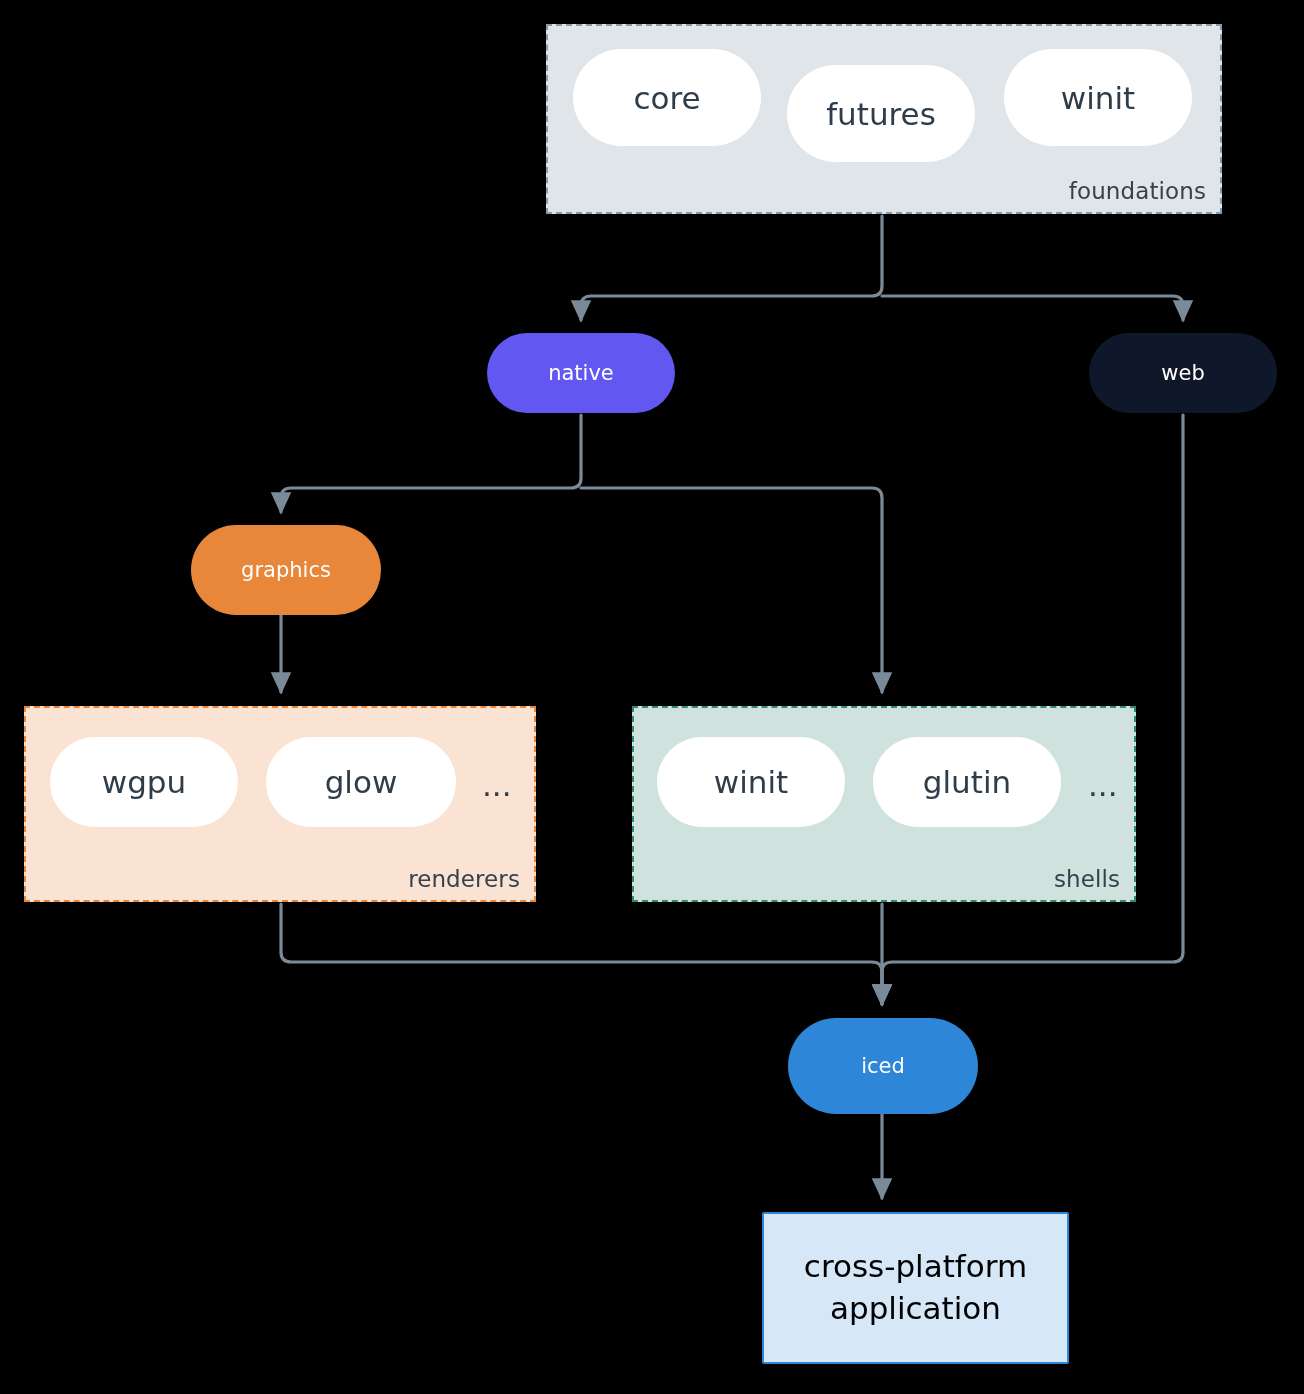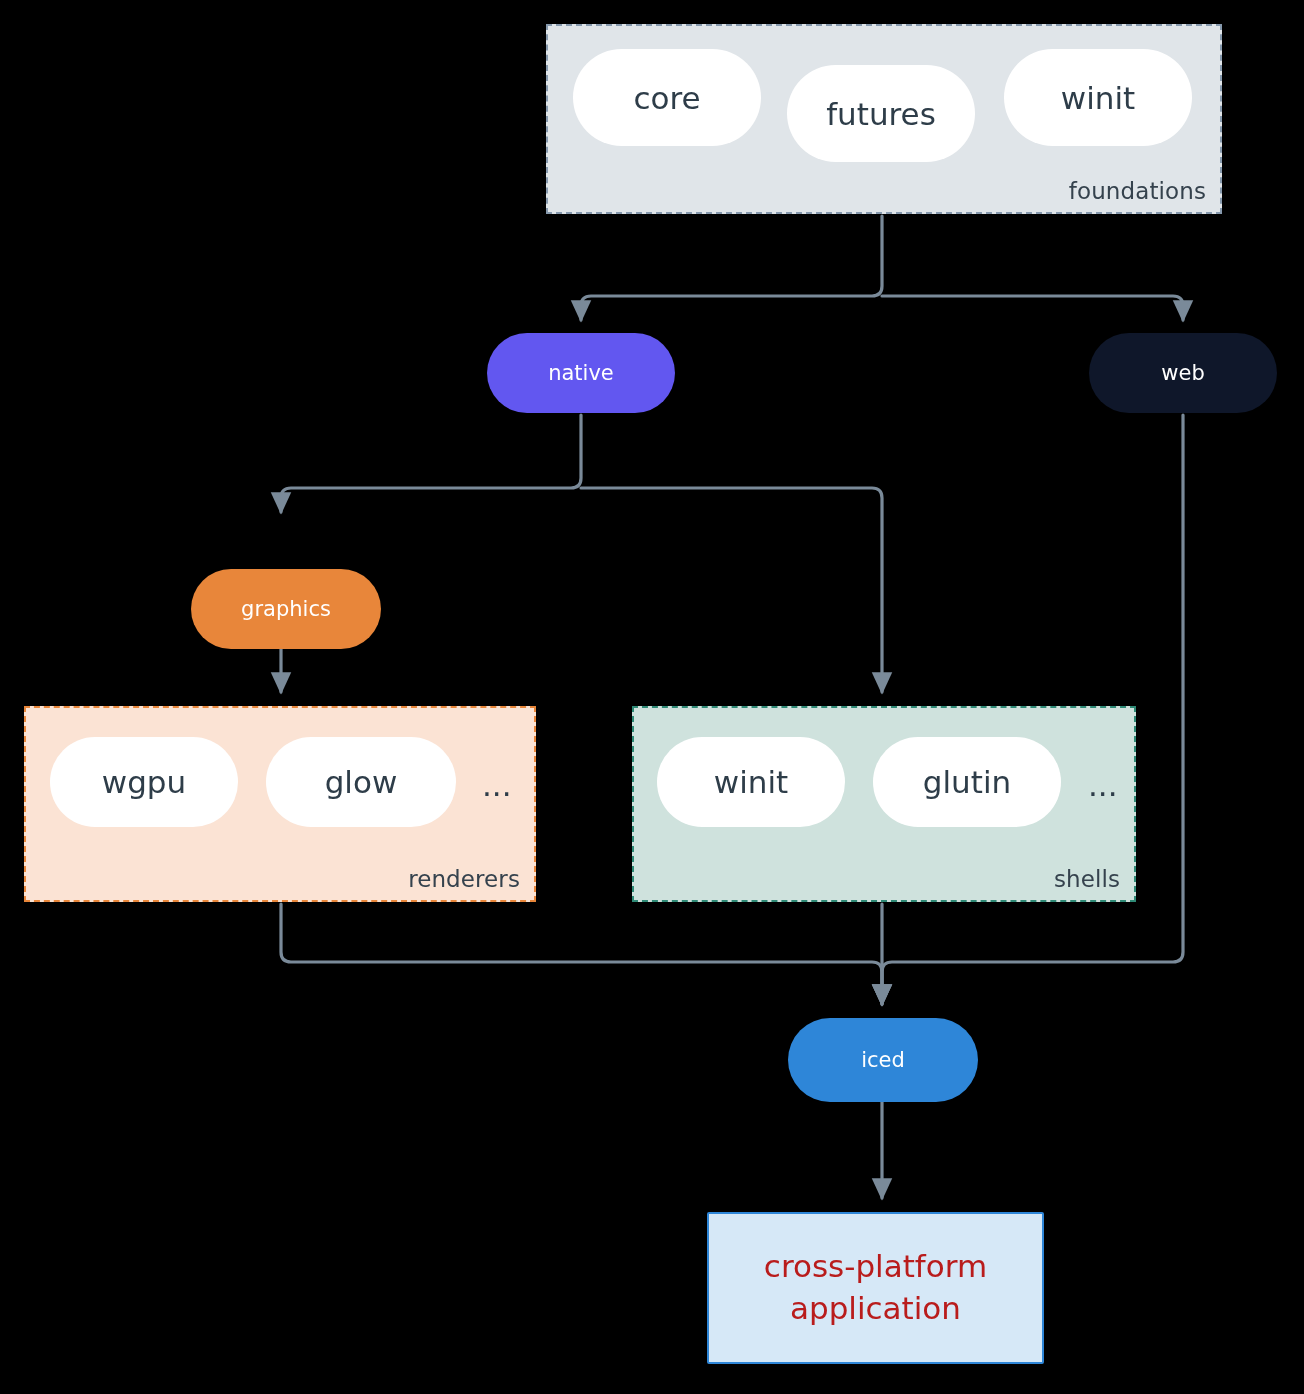--- a/index.html
+++ b/index.html
@@ -91,23 +91,23 @@
     border-color: #8699ad;
   }
   #pill-core   { left: 573px;  top: 49px;  width: 188px; height: 97px; }
   #pill-futures{ left: 787px;  top: 65px;  width: 188px; height: 97px; }
   #pill-style  { left: 1004px; top: 49px;  width: 188px; height: 97px; }
 
   #node-native { left: 487px;  top: 333px; width: 188px; height: 80px;
                  background: #6257f0; }
   #node-web    { left: 1089px; top: 333px; width: 188px; height: 80px;
                  background: #0f172a; }
-  #node-graphics { left: 191px; top: 525px; width: 190px; height: 80px;
-                 background: #e8863a; margin-top: 44px; }
-  #node-iced   { left: 788px;  top: 1018px; width: 190px; height: 84px;
+  #node-graphics { left: 191px; top: 525px; width: 190px; height: 90px;
+                 background: #e8863a; }
+  #node-iced   { left: 788px;  top: 1018px; width: 190px; height: 96px;
                  background: #2e86d8; }
 
   #cluster-renderers {
     left: 24px; top: 706px; width: 512px; height: 196px;
     background: #fbe3d4;
     border-color: #e8863a;
   }
   #pill-wgpu { left: 50px;  top: 737px; width: 188px; height: 90px; }
   #pill-glow { left: 266px; top: 737px; width: 190px; height: 90px; }
   #ellipsis-renderers { left: 482px; top: 770px; }
@@ -115,24 +115,24 @@
   #cluster-shells {
     left: 632px; top: 706px; width: 504px; height: 196px;
     background: #cfe2dd;
     border-color: #2f8a76;
   }
   #pill-winit  { left: 657px; top: 737px; width: 188px; height: 90px; }
   #pill-glutin { left: 873px; top: 737px; width: 188px; height: 90px; }
   #ellipsis-shells { left: 1088px; top: 770px; }
 
   #node-app {
-    left: 707px; top: 1212px; width: 337px; height: 152px;
+    left: 762px; top: 1212px; width: 307px; height: 152px;
     background: #d6e8f7;
     border: 2px solid #2e86d8;
-    color: #b91c1c;
+    color: #000000;
   }
 </style>
 </head>
 <body>
 
 <div id="stage">
 
   <svg id="edge-layer" viewBox="0 0 1304 1394" width="1304" height="1394">
     <defs>
       <marker id="arrow" markerWidth="10" markerHeight="10" refX="6.2" refY="3.4" orient="auto" markerUnits="strokeWidth">

